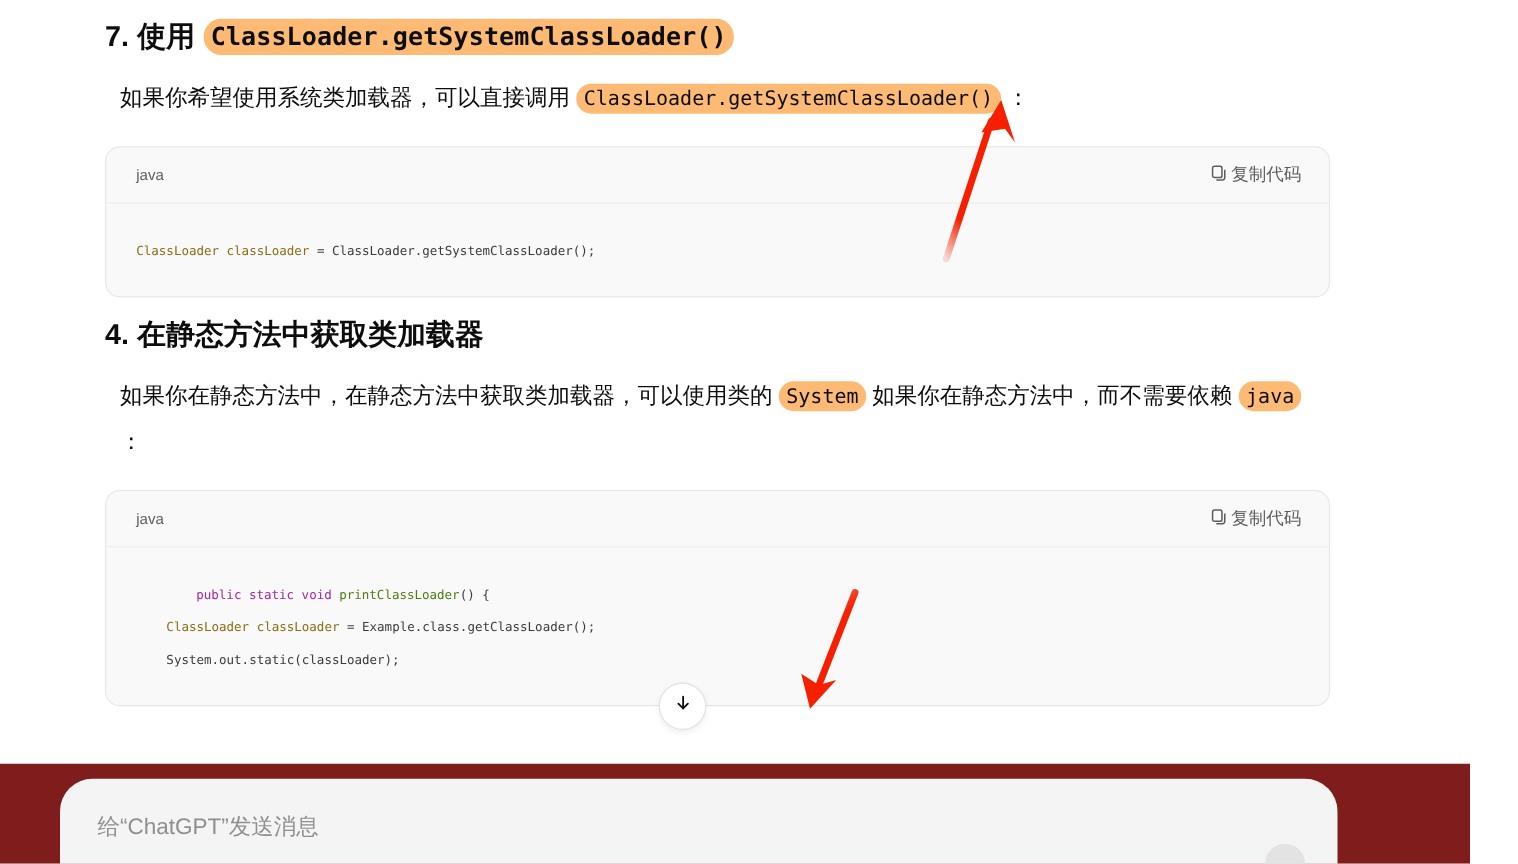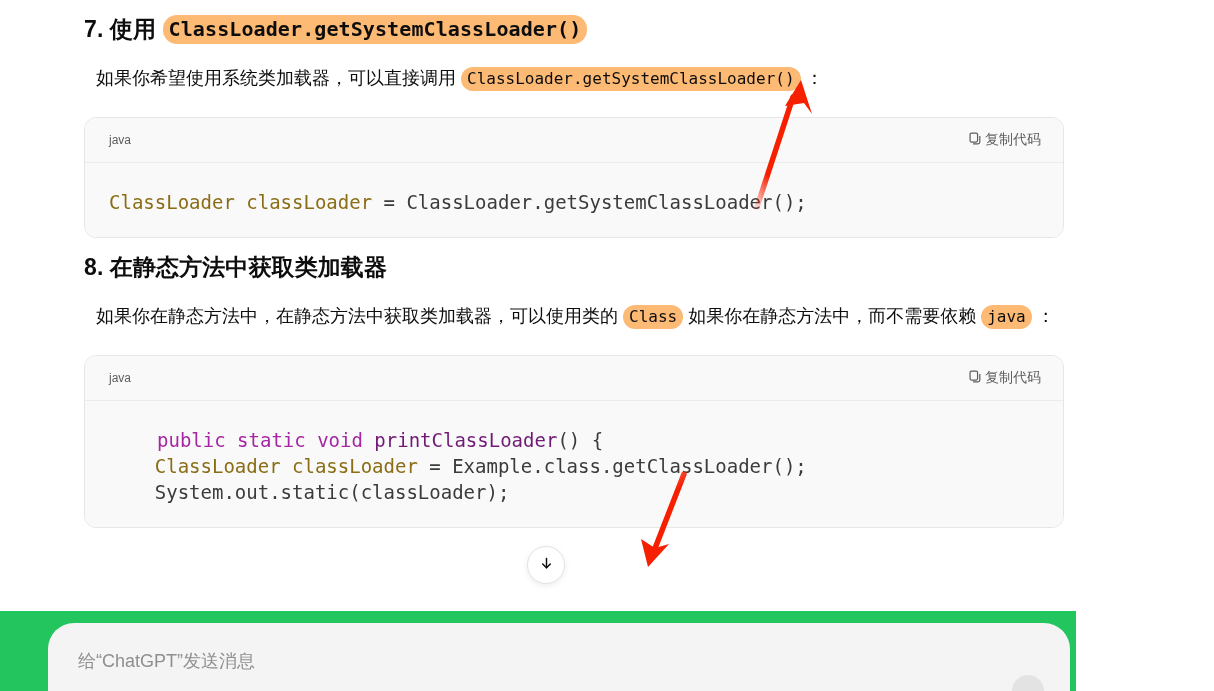--- a/index.html
+++ b/index.html
@@ -94,28 +94,28 @@
     gap: 2px;
     font-size: 14px;
     color: #5d5d5d;
     cursor: pointer;
   }
   .copy-icon { display: block; }
   .codeblock-body {
     padding: 26px 24px 22px 24px;
     background: #f9f9f9;
     font-family: "DejaVu Sans Mono", "Liberation Mono", monospace;
-    font-size: 19px;
+    font-size: 10px;
     line-height: 26px;
     white-space: pre;
     color: #3b3b3b;
   }
   .tok-type     { color: #8a6d15; }
   .tok-kw       { color: #a626a4; margin-left: 48px; }
-  .tok-fn       { color: #701a75; }
+  .tok-fn       { color: #4d7c0f; }
   .tok-plain    { color: #3b3b3b; }
 
   
   .scroll-bottom-btn {
     position: absolute;
     left: 527px;
     top: 546px;
     width: 36px;
     height: 36px;
     border-radius: 50%;
@@ -127,23 +127,23 @@
     justify-content: center;
     z-index: 30;
     cursor: pointer;
   }
 
   
   .composer-wrap {
     position: absolute;
     left: 0;
     bottom: 0;
-    width: 1076px;
+    width: 1176px;
     height: 80px;
-    background: #22c55e;
+    background: #7f1d1d;
     z-index: 40;
   }
   .composer {
     position: absolute;
     left: 48px;
     top: 12px;
     width: 1022px;
     height: 96px;
     background: #f4f4f4;
     border-radius: 26px;
@@ -203,25 +203,25 @@
             </svg>
           </span>
           <span>复制代码</span>
         </span>
       </div>
       <div class="codeblock-body"><span class="tok-type">ClassLoader classLoader</span><span class="tok-plain"> = ClassLoader.getSystemClassLoader();</span></div>
     </div>
 
 
     <h2 class="section-heading">
-      <span>8. 在静态方法中获取类加载器</span>
+      <span>4. 在静态方法中获取类加载器</span>
     </h2>
 
     <p class="para">
-      <span>如果你在静态方法中，在静态方法中获取类加载器，可以使用类的 </span><span class="inline-code">Class</span><span> 如果你在静态方法中，而不需</span><span>要依赖 </span><span class="inline-code">java</span><span> ：</span>
+      <span>如果你在静态方法中，在静态方法中获取类加载器，可以使用类的 </span><span class="inline-code">System</span><span> 如果你在静态方法中，而不需</span><span>要依赖 </span><span class="inline-code">java</span><span> ：</span>
     </p>
 
     <div class="codeblock">
       <div class="codeblock-header">
         <span class="codeblock-lang">java</span>
         <span class="copy-button">
           <span class="copy-icon">
             <svg width="15" height="15" viewBox="0 0 16 16" fill="none" stroke="#5d5d5d" stroke-width="1.3">
               <rect x="2.2" y="2.2" width="8" height="9.6" rx="1.6"></rect>
               <path d="M5.4 13.8h5.2a2 2 0 0 0 2-2V5.2"></path>

